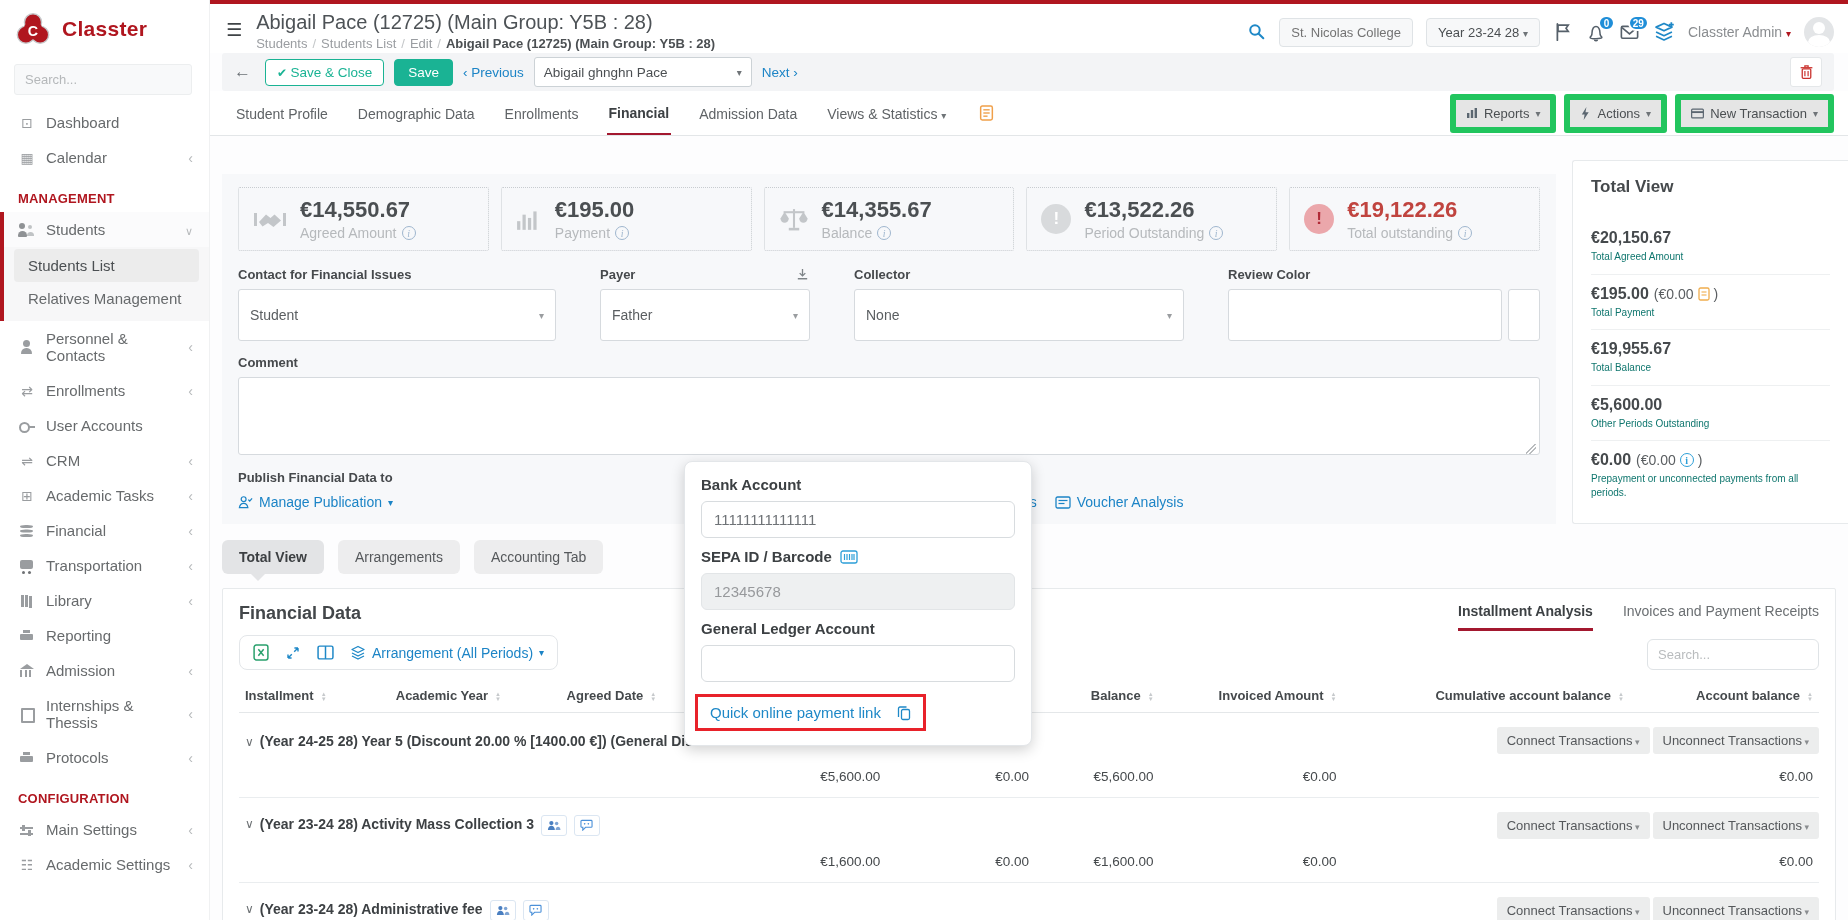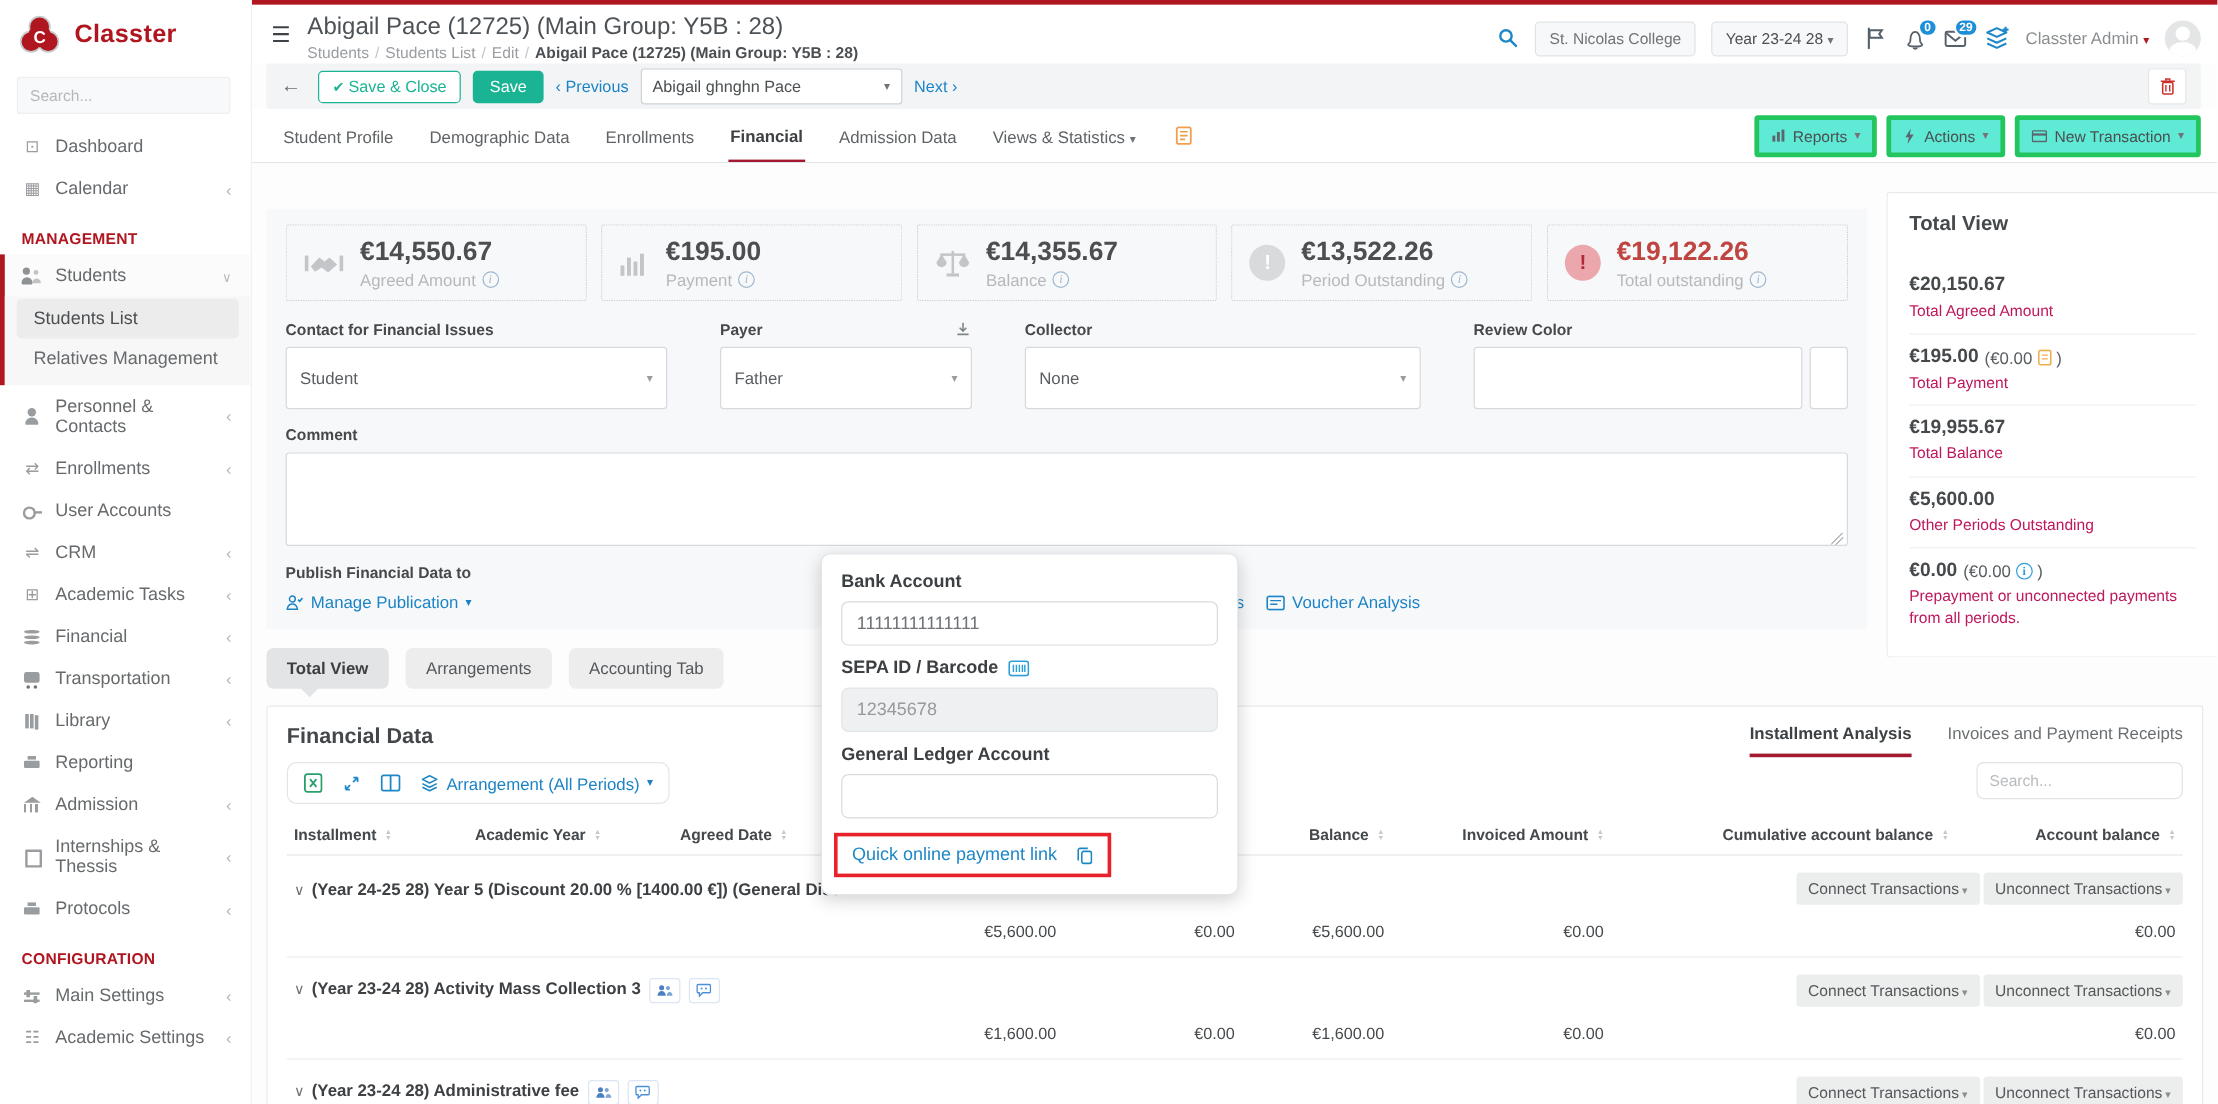--- a/index.html
+++ b/index.html
@@ -92,21 +92,21 @@
     display:flex;align-items:center;justify-content:space-between;padding:0 9px;font-size:13.5px;color:#4b4f52;cursor:pointer}
   .strip .spacer{flex:1}
   .trash-btn{background:#fff;border:1px solid #e4e7e9;border-radius:3px;width:32px;height:30px;
     display:flex;align-items:center;justify-content:center;cursor:pointer}
 
   
   .tabs-row{display:flex;align-items:center;border-bottom:1px solid #e3e6e8;padding:0 14px 0 24px;height:45px;background:#fff}
   .tab{font-size:14px;color:#5f6366;padding:13px 2px 12px;margin-right:26px;cursor:pointer;white-space:nowrap}
   .tab.active{color:#3d4144;font-weight:700;border-bottom:2px solid #a3182f;margin-bottom:-1px}
   .tabs-row .spacer{flex:1}
-  .hbtn{border:4px solid #22c55e;background:#5eead4;border-radius:3px;padding:6px 10px;font-size:13px;color:#4b4f52;
+  .hbtn{border:6px solid #22c55e;background:#e5e5e5;border-radius:3px;padding:6px 10px;font-size:13px;color:#4b4f52;
     display:inline-flex;align-items:center;gap:6px;margin-left:8px;cursor:pointer;white-space:nowrap;font-family:inherit}
 
   
   .content{position:relative;height:785px;overflow:hidden;background:#fdfdfe}
   .panel-left{margin:38px 0 0 12px;width:1334px;background:#f7f8fa;padding:13px 16px 12px}
   .cards{display:flex;gap:12px}
   .card{flex:1;border:1px dotted #c8ccd0;border-radius:2px;padding:9px 14px;display:flex;align-items:center;gap:13px;min-height:62px}
   .card .amt{font-size:22px;font-weight:700;color:#4b4f52}
   .card .amt.red{color:#c0443f}
   .card .clabel{font-size:14px;color:#b6b9bc;margin-top:2px;display:flex;align-items:center;gap:5px}
@@ -141,21 +141,21 @@
   .pill.active{background:#e3e4e6;color:#3c3f42;font-weight:700}
   .pill.active::after{content:"";position:absolute;left:28px;bottom:-7px;border-left:8px solid transparent;
     border-right:8px solid transparent;border-top:8px solid #e3e4e6}
 
   
   .fin-card{margin:14px 12px 0;background:#fff;border:1px solid #e7eaec;border-radius:2px;padding:14px 16px;position:relative}
   .fc-head{display:flex;align-items:flex-start}
   .fc-title{font-size:18px;font-weight:700;color:#43474a;flex:1}
   .rtab{font-size:14px;color:#6b6f72;margin-left:30px;padding-bottom:9px;cursor:pointer;white-space:nowrap}
   .rtab.active{color:#3d4144;font-weight:700;border-bottom:3px solid #a3182f}
-  .fc-sub{display:flex;justify-content:space-between;align-items:flex-start;margin-top:4px}
+  .fc-sub{display:flex;justify-content:space-between;align-items:flex-end;margin-top:4px}
   .tgroup{display:inline-flex;align-items:center;gap:16px;border:1px solid #e3e6e9;border-radius:8px;padding:8px 13px}
   .tsearch{width:172px;height:31px;border:1px solid #dfe3e6;border-radius:6px;padding:0 10px;font-size:13px;font-family:inherit;color:#6b6f72}
   .tsearch::placeholder{color:#b9bcbe}
   table.fin{width:100%;border-collapse:collapse;margin-top:10px;table-layout:fixed}
   table.fin th{font-size:13px;font-weight:700;color:#45494c;text-align:left;padding:8px 6px 9px;
     border-bottom:1px solid #e4e7e9;white-space:nowrap}
   table.fin th.r,table.fin td.r{text-align:right}
   .sorts{display:inline-flex;flex-direction:column;vertical-align:middle;margin-left:7px;line-height:5px}
   .sorts span{font-size:6px;color:#c6c9cc}
   td.gt{padding:16px 6px 6px;font-size:14px;font-weight:700;color:#3d4144;white-space:nowrap;overflow:hidden}
@@ -172,21 +172,21 @@
   td.blue{color:#337ab7}
 
   
   .total-panel{position:absolute;top:24px;right:0;width:276px;background:#fff;border:1px solid #e7eaec;
     border-right:none;border-radius:3px 0 0 3px;padding:16px 18px 14px;z-index:5}
   .tv-title{font-size:17px;font-weight:700;color:#45494c;margin-bottom:22px}
   .tv-item{padding:10px 0}
   .tv-item + .tv-item{border-top:1px solid #eef0f1}
   .tv-val{font-size:16px;font-weight:700;color:#45494c;display:flex;align-items:center;gap:5px;flex-wrap:wrap}
   .tv-extra{font-size:14px;font-weight:400;color:#5a5e61;display:inline-flex;align-items:center;gap:4px}
-  .tv-lab{font-size:13px;color:#be185d;margin-top:3px;line-height:1.35}
+  .tv-lab{font-size:10px;color:#0f766e;margin-top:3px;line-height:1.35}
   .idot.blue2{color:#2d9fd8;font-style:normal;font-weight:700}
 
   
   .popup{position:absolute;left:474px;top:325px;width:348px;background:#fff;border:1px solid #e3e6e9;
     border-radius:8px;box-shadow:0 4px 14px rgba(0,0,0,.18);padding:14px 16px 14px;z-index:20}
   .popup .plabel{font-size:15px;font-weight:700;color:#3c4043;margin:10px 0 8px;display:flex;align-items:center;gap:8px}
   .popup .plabel:first-child{margin-top:0}
   .pinput{width:100%;height:37px;border:1px solid #d8dcdf;border-radius:6px;padding:0 12px;font-size:15px;
     color:#6f7377;font-family:inherit;background:#fff}
   .pinput:disabled{background:#eef0f1;color:#97999c;border-color:#e2e5e7}

